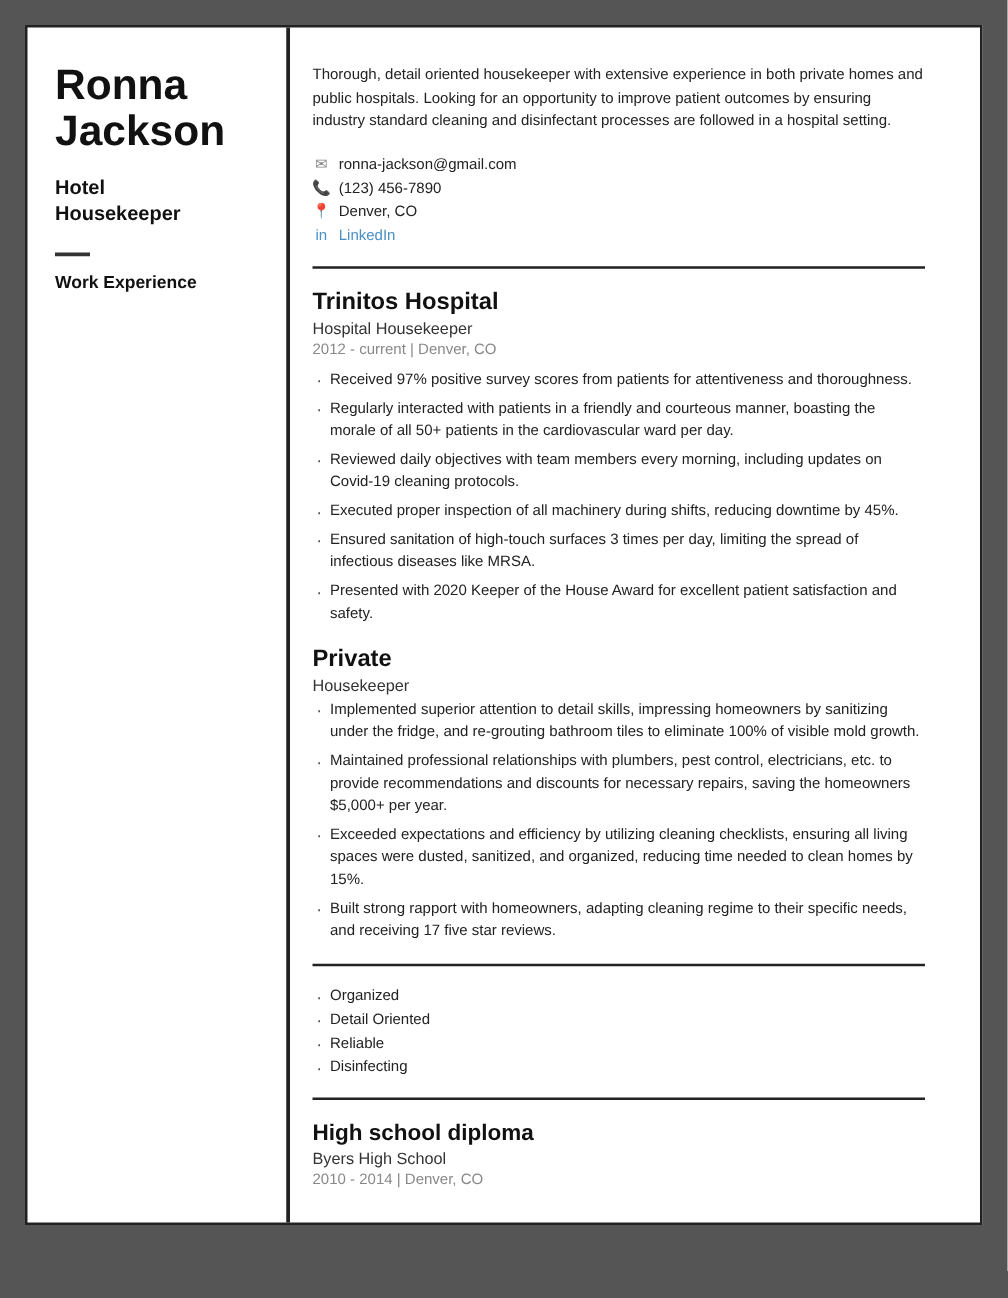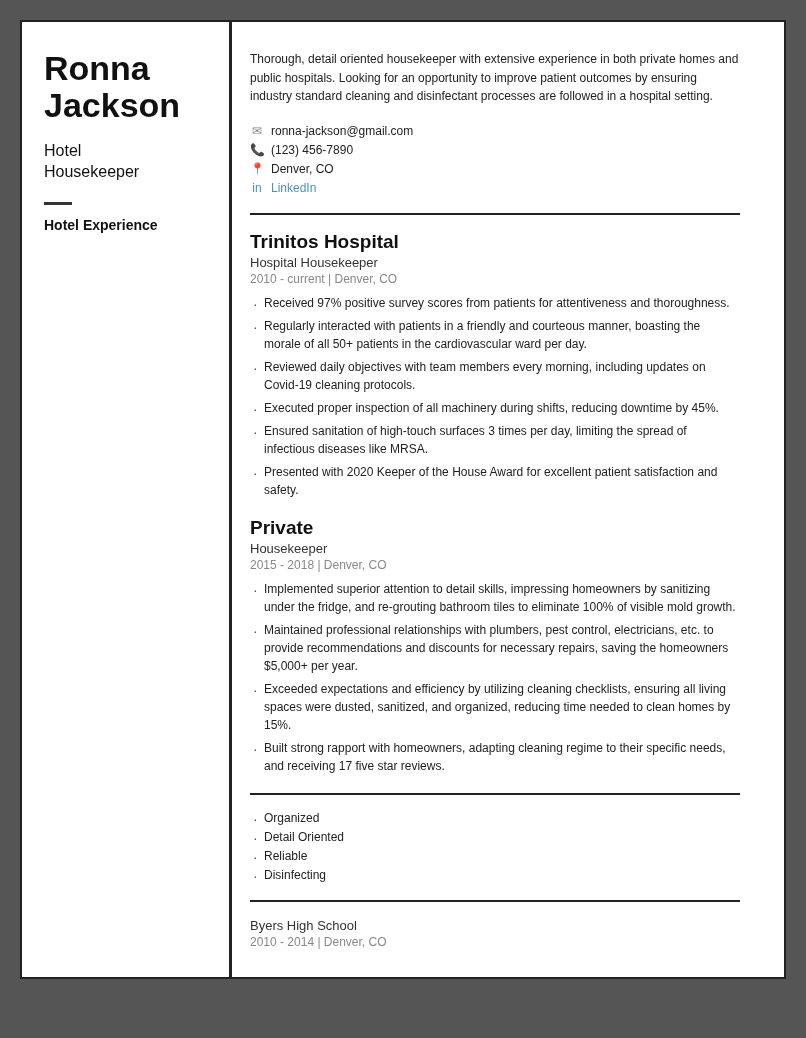--- a/index.html
+++ b/index.html
@@ -38,21 +38,21 @@
       font-weight: 900;
       line-height: 1.1;
       color: #111;
       margin-bottom: 10px;
     }
     .title-block {
       margin-bottom: 20px;
     }
     .title-block h2 {
       font-size: 16px;
-      font-weight: 400;
+      font-weight: 700;
       color: #111;
       line-height: 1.3;
     }
     .section-divider-left {
       width: 28px;
       height: 3px;
       background: #333;
       margin: 18px 0 12px 0;
     }
     .left-section-title {
@@ -185,21 +185,21 @@
         <h1>
           <span>Ronna</span><br>
           <span>Jackson</span>
         </h1>
       </div>
       <div class="title-block">
         <h2 style="white-space:pre-line;">Hotel
 Housekeeper</h2>
       </div>
       <div class="section-divider-left"></div>
-      <div class="left-section-title">Hotel Experience</div>
+      <div class="left-section-title">Work Experience</div>
 
     </div>
 
     <div class="right-col">
       <p class="summary-text">Thorough, detail oriented housekeeper with extensive experience in both private homes and public hospitals. Looking for an opportunity to improve patient outcomes by ensuring industry standard cleaning and disinfectant processes are followed in a hospital setting.</p>
 
       <ul class="contact-list">
         <li>
           <span class="icon">✉</span>
           <span>ronna-jackson@gmail.com</span>
@@ -218,35 +218,34 @@
         </li>
       </ul>
 
       <div class="section-divider-right"></div>
 
       <div class="work-exp-section">
 
         <div>
           <div class="job-company">Trinitos Hospital</div>
           <div class="job-title">Hospital Housekeeper</div>
-          <div class="job-meta">2010 - current  |  Denver, CO</div>
+          <div class="job-meta">2012 - current  |  Denver, CO</div>
           <ul class="job-bullets">
             <li>Received 97% positive survey scores from patients for attentiveness and thoroughness.</li>
             <li>Regularly interacted with patients in a friendly and courteous manner, boasting the morale of all 50+ patients in the cardiovascular ward per day.</li>
             <li>Reviewed daily objectives with team members every morning, including updates on Covid-19 cleaning protocols.</li>
             <li>Executed proper inspection of all machinery during shifts, reducing downtime by 45%.</li>
             <li>Ensured sanitation of high-touch surfaces 3 times per day, limiting the spread of infectious diseases like MRSA.</li>
             <li>Presented with 2020 Keeper of the House Award for excellent patient satisfaction and safety.</li>
           </ul>
         </div>
 
         <div>
           <div class="job-company">Private</div>
           <div class="job-title">Housekeeper</div>
-          <div class="job-meta">2015 - 2018  |  Denver, CO</div>
           <ul class="job-bullets">
             <li>Implemented superior attention to detail skills, impressing homeowners by sanitizing under the fridge, and re-grouting bathroom tiles to eliminate 100% of visible mold growth.</li>
             <li>Maintained professional relationships with plumbers, pest control, electricians, etc. to provide recommendations and discounts for necessary repairs, saving the homeowners $5,000+ per year.</li>
             <li>Exceeded expectations and efficiency by utilizing cleaning checklists, ensuring all living spaces were dusted, sanitized, and organized, reducing time needed to clean homes by 15%.</li>
             <li>Built strong rapport with homeowners, adapting cleaning regime to their specific needs, and receiving 17 five star reviews.</li>
           </ul>
         </div>
       </div>
 
       <div class="section-divider-right"></div>
@@ -256,20 +255,21 @@
           <li>Organized</li>
           <li>Detail Oriented</li>
           <li>Reliable</li>
           <li>Disinfecting</li>
         </ul>
       </div>
 
       <div class="section-divider-right"></div>
 
       <div>
+        <div class="edu-degree">High school diploma</div>
         <div class="edu-school">Byers High School</div>
         <div class="edu-meta">2010 - 2014  |  Denver, CO</div>
       </div>
     </div>
   </div>
 </div>
 
 <style>
   .resume-wrapper {
     position: relative;

